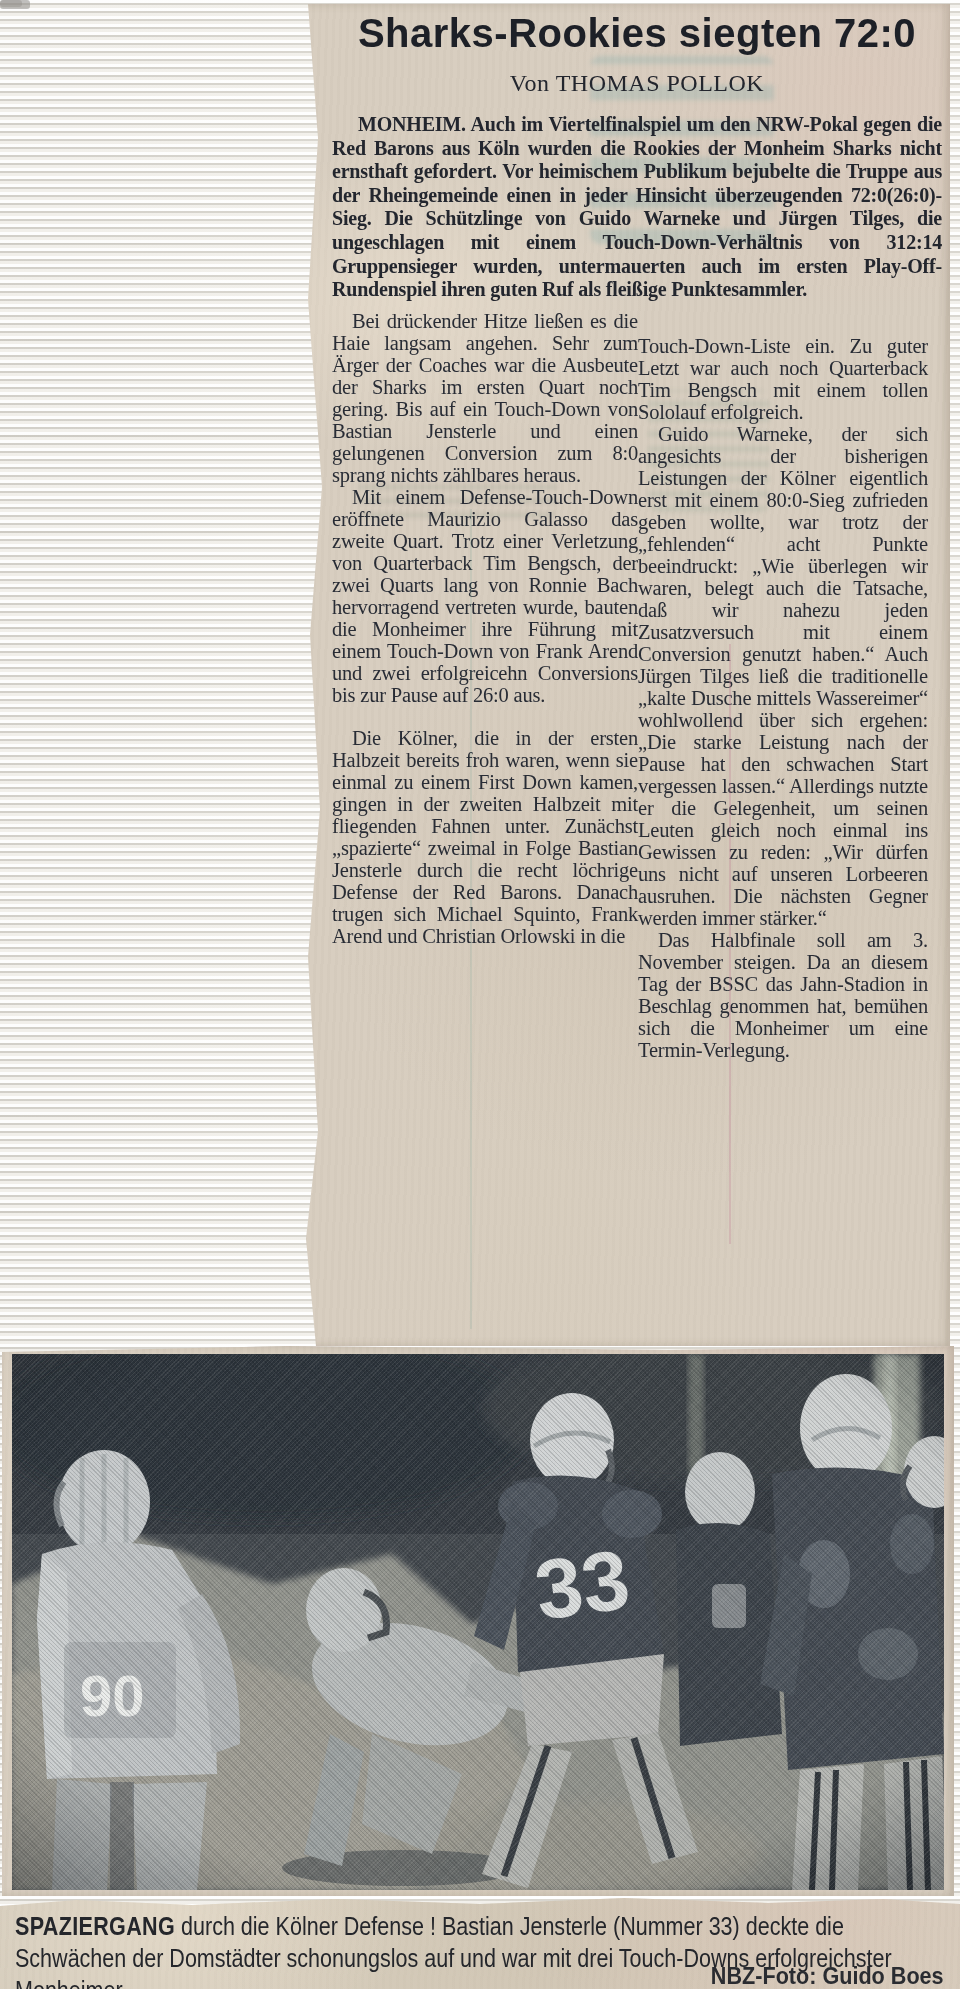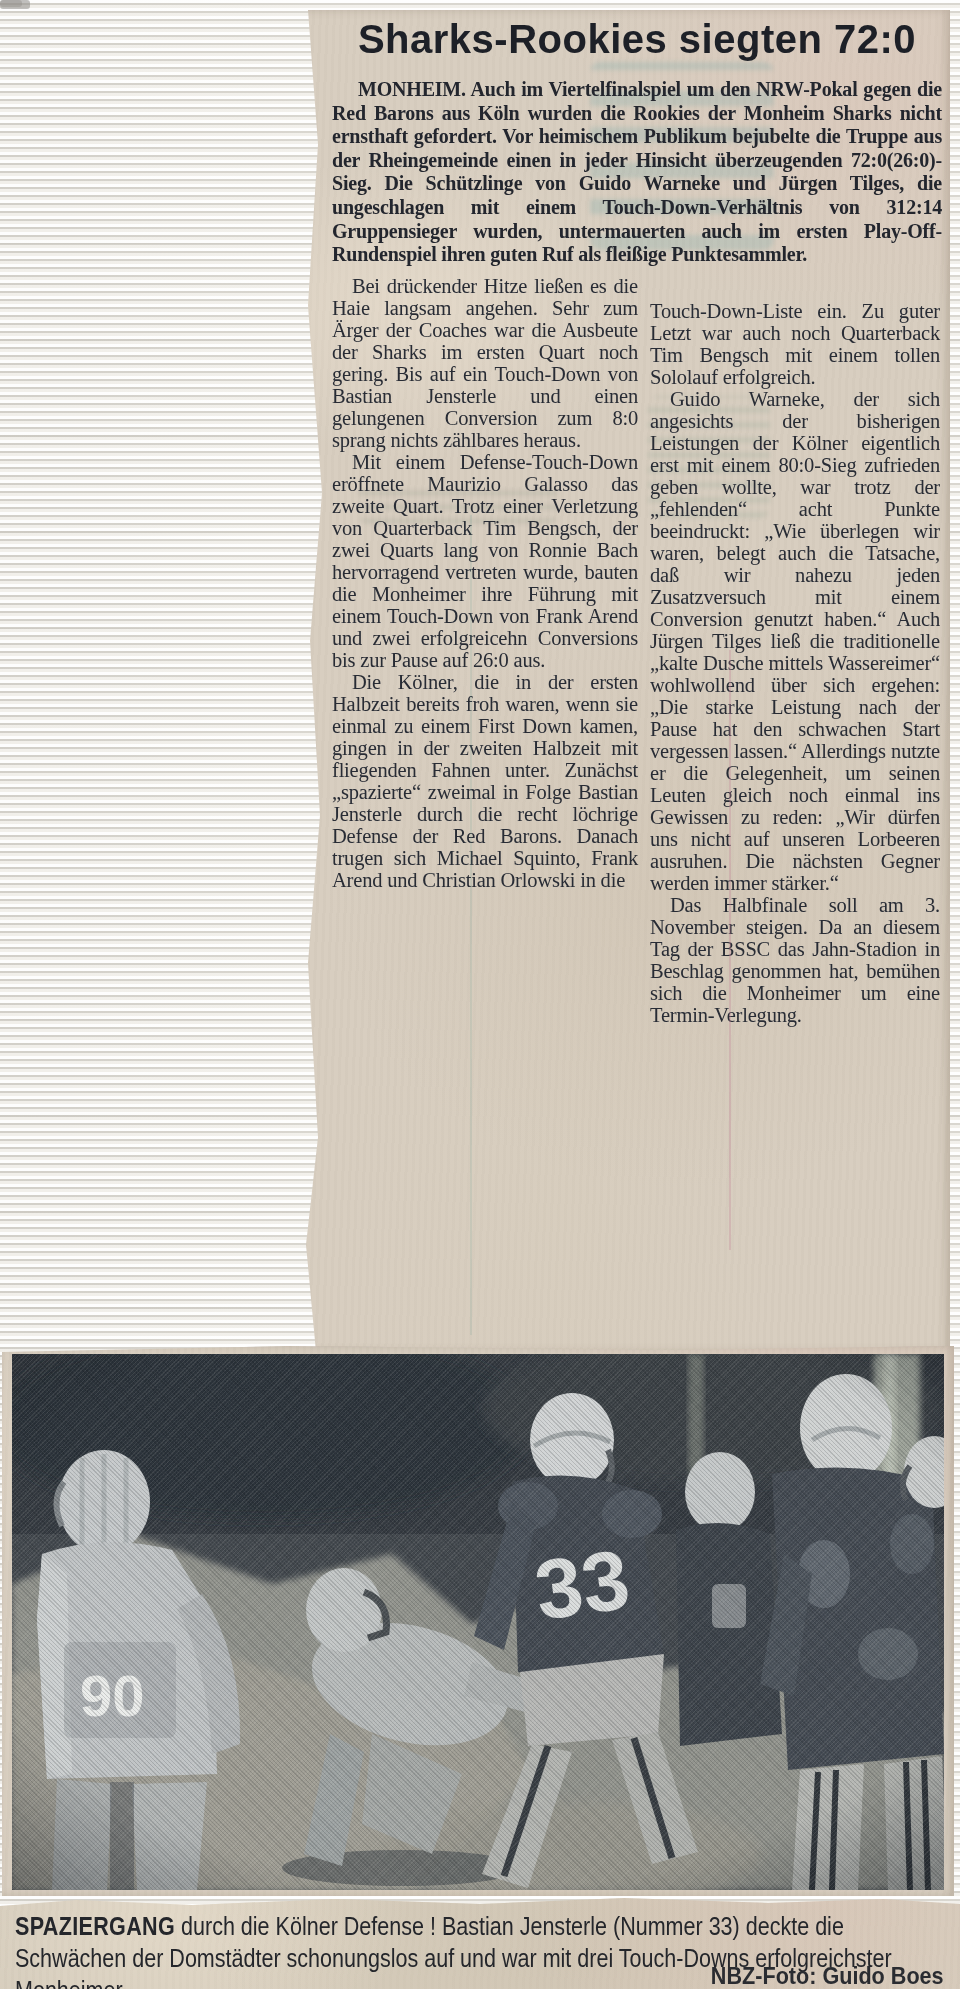--- a/index.html
+++ b/index.html
@@ -20,21 +20,21 @@
 
   .piece{position:absolute;background-color:#d8cec0;
     background-image:
       radial-gradient(ellipse 340px 220px at 18% 22%, rgba(255,243,224,.30), transparent 70%),
       radial-gradient(ellipse 420px 320px at 86% 6%, rgba(226,186,176,.22), transparent 72%),
       radial-gradient(ellipse 520px 420px at 60% 66%, rgba(198,184,163,.30), transparent 70%),
       radial-gradient(ellipse 300px 500px at 40% 90%, rgba(214,204,186,.35), transparent 75%),
       repeating-linear-gradient(92deg, rgba(118,108,92,.035) 0 3px, transparent 3px 7px);
     box-shadow: inset -4px 0 8px rgba(96,84,62,.22), 2px 3px 9px rgba(70,64,52,.35);
     color:#262a33;}
-  .piece-top{left:298px;top:10px;width:652px;height:1342px;
+  .piece-top{left:298px;top:4px;width:652px;height:1342px;
     clip-path:polygon(10px 0%,100% 0%,100% 100%,18px 100%,8px 92%,20px 84%,10px 71%,22px 60%,12px 47%,24px 36%,10px 22%,20px 10%);}
 
   
   .ghost{position:absolute;pointer-events:none;border-radius:10px;filter:blur(2px);}
   .ghost-a{left:292px;top:52px;width:184px;height:188px;
     background:repeating-linear-gradient(0deg, rgba(64,148,158,.16) 0 15px, rgba(64,148,158,0) 15px 36px);}
   .ghost-b{left:350px;top:386px;width:122px;height:122px;
     background:repeating-linear-gradient(0deg, rgba(84,132,110,.12) 0 6px, rgba(84,132,110,0) 6px 15px);}
   .ghost-c{left:60px;top:474px;width:200px;height:40px;
     background:repeating-linear-gradient(0deg, rgba(96,114,102,.12) 0 6px, rgba(96,114,102,0) 6px 14px);}
@@ -44,26 +44,26 @@
 
   .article{position:relative;padding:6px 8px 0 34px;}
   .kicker{font-family:"Liberation Sans", sans-serif;font-weight:bold;
     font-size:40px;line-height:46px;text-align:center;letter-spacing:.5px;color:#1d2027;}
   .headline{margin:4px 0 0 0;font-family:"Liberation Sans", sans-serif;
     font-size:79px;line-height:84px;text-align:center;letter-spacing:-1.5px;color:#1b1e26;}
   .headline .hl{display:block;}
   .byline{margin-top:14px;text-align:center;font-size:24px;letter-spacing:.5px;color:#23262e;}
   .lead{margin:16px 0 0 0;font-weight:bold;font-size:20px;line-height:23.6px;
     text-align:justify;text-indent:26px;letter-spacing:-.2px;color:#23262e;}
-  .cols{display:flex;gap:12px;margin-top:8px;}
+  .cols{display:flex;margin-top:8px;}
   .col{font-size:20.5px;line-height:22px;letter-spacing:-.2px;text-align:justify;color:#282c35;}
   .col-left{width:306px;}
   .col-right{width:290px;}
   .col p{margin:0;text-indent:20px;}
-  .col p.gap-before{}
+  .col p.gap-before{margin-top:21px;}
   .col p.no-indent{text-indent:0;margin-top:25px;}
 
   
   .piece-photo{left:2px;top:1346px;width:952px;height:550px;
     clip-path:polygon(0 6px,30% 0,70% 4px,100% 0,100% 100%,0 100%);}
   .photo{position:absolute;left:10px;top:8px;width:932px;height:536px;background:#343a41;}
   .photo svg{display:block;}
   .halftone{position:absolute;inset:0;pointer-events:none;
     background-image:
       repeating-linear-gradient(45deg, rgba(10,14,18,.15) 0 1px, transparent 1px 3px),
@@ -90,20 +90,21 @@
   <div class="mark mark-1"></div>
   <div class="mark mark-2"></div>
 
   <section class="piece piece-top">
     <div class="ghost ghost-a"></div>
     <div class="ghost ghost-b"></div>
     <div class="ghost ghost-c"></div>
 
     <div class="article">
       <div class="kicker">Sharks-Rookies siegten 72:0</div>
+      <div class="byline">Von THOMAS POLLOK</div>
       <p class="lead">MONHEIM. Auch im Viertelfinalspiel um den NRW-Pokal gegen die Red Barons aus Köln wurden die Rookies der Monheim Sharks nicht ernsthaft gefordert. Vor heimischem Publikum bejubelte die Truppe aus der Rheingemeinde einen in jeder Hinsicht überzeugenden 72:0(26:0)-Sieg. Die Schützlinge von Guido Warneke und Jürgen Tilges, die ungeschlagen mit einem Touch-Down-Verhältnis von 312:14 Gruppensieger wurden, untermauerten auch im ersten Play-Off-Rundenspiel ihren guten Ruf als fleißige Punktesammler.</p>
       <div class="cols">
         <div class="col col-left">
           <p>Bei drückender Hitze ließen es die Haie langsam angehen. Sehr zum Ärger der Coaches war die Ausbeute der Sharks im ersten Quart noch gering. Bis auf ein Touch-Down von Bastian Jensterle und einen gelungenen Conversion zum 8:0 sprang nichts zählbares heraus.</p>
           <p>Mit einem Defense-Touch-Down eröffnete Maurizio Galasso das zweite Quart. Trotz einer Verletzung von Quarterback Tim Bengsch, der zwei Quarts lang von Ronnie Bach hervorragend vertreten wurde, bauten die Monheimer ihre Führung mit einem Touch-Down von Frank Arend und zwei erfolgreicehn Conversions bis zur Pause auf 26:0 aus.</p>
           <p class="gap-before">Die Kölner, die in der ersten Halbzeit bereits froh waren, wenn sie einmal zu einem First Down kamen, gingen in der zweiten Halbzeit mit fliegenden Fahnen unter. Zunächst „spazierte“ zweimal in Folge Bastian Jensterle durch die recht löchrige Defense der Red Barons. Danach trugen sich Michael Squinto, Frank Arend und Christian Orlowski in die</p>
         </div>
         <div class="col col-right">
           <p class="no-indent">Touch-Down-Liste ein. Zu guter Letzt war auch noch Quarterback Tim Bengsch mit einem tollen Sololauf erfolgreich.</p>
           <p>Guido Warneke, der sich angesichts der bisherigen Leistungen der Kölner eigentlich erst mit einem 80:0-Sieg zufrieden geben wollte, war trotz der „fehlenden“ acht Punkte beeindruckt: „Wie überlegen wir waren, belegt auch die Tatsache, daß wir nahezu jeden Zusatzversuch mit einem Conversion genutzt haben.“ Auch Jürgen Tilges ließ die traditionelle „kalte Dusche mittels Wassereimer“ wohlwollend über sich ergehen: „Die starke Leistung nach der Pause hat den schwachen Start vergessen lassen.“ Allerdings nutzte er die Gelegenheit, um seinen Leuten gleich noch einmal ins Gewissen zu reden: „Wir dürfen uns nicht auf unseren Lorbeeren ausruhen. Die nächsten Gegner werden immer stärker.“</p>

